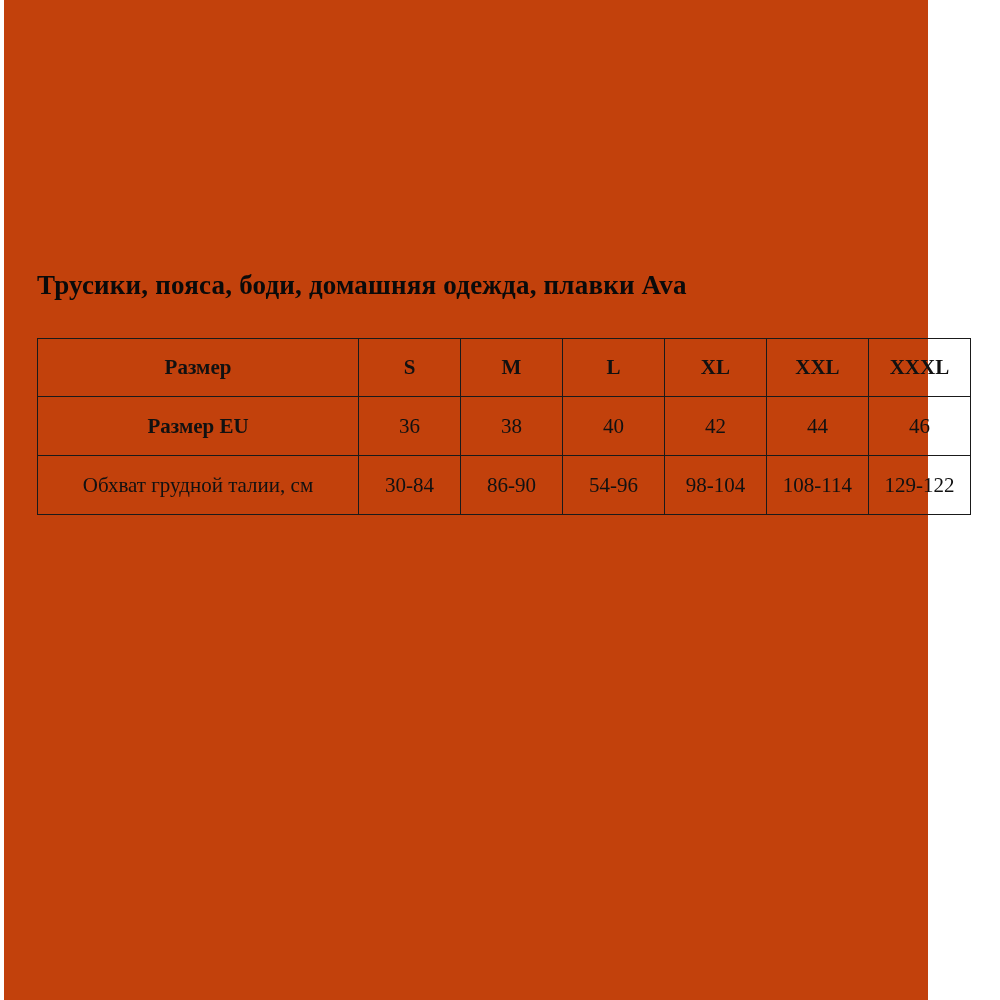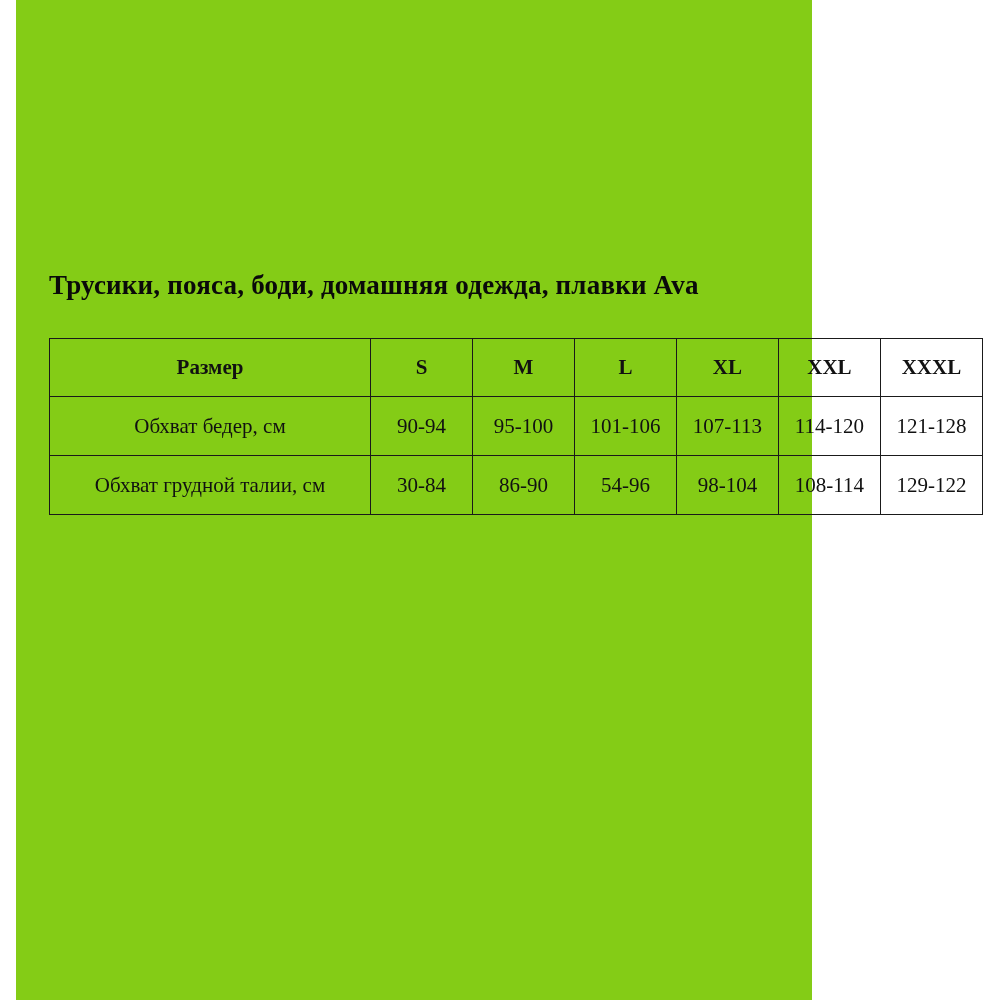--- a/index.html
+++ b/index.html
@@ -11,25 +11,25 @@
     width: 1000px;
     height: 1000px;
     font-family: "Liberation Serif", serif;
     color: #000000;
     position: relative;
     overflow: hidden;
   }
 
   .page {
     position: absolute;
-    left: 16px;
+    left: 4px;
     top: 0;
-    width: 796px;
+    width: 924px;
     height: 1000px;
-    background: #84cc16;
+    background: #c2410c;
   }
 
   .title {
     position: absolute;
     left: 33px;
     top: 270px;
     font-size: 27px;
     font-weight: bold;
     letter-spacing: 0.2px;
     white-space: nowrap;
@@ -92,27 +92,27 @@
       <tr>
         <td class="label-cell bold-cell">Размер</td>
         <td class="bold-cell">S</td>
         <td class="bold-cell">M</td>
         <td class="bold-cell">L</td>
         <td class="bold-cell">XL</td>
         <td class="bold-cell">XXL</td>
         <td class="bold-cell">XXXL</td>
       </tr>
       <tr>
-        <td class="label-cell">Обхват бедер, см</td>
-        <td>90-94</td>
-        <td>95-100</td>
-        <td>101-106</td>
-        <td>107-113</td>
-        <td>114-120</td>
-        <td>121-128</td>
+        <td class="label-cell bold-cell">Размер EU</td>
+        <td>36</td>
+        <td>38</td>
+        <td>40</td>
+        <td>42</td>
+        <td>44</td>
+        <td>46</td>
       </tr>
       <tr>
         <td class="label-cell">Обхват грудной талии, см</td>
         <td>30-84</td>
         <td>86-90</td>
         <td>54-96</td>
         <td>98-104</td>
         <td>108-114</td>
         <td>129-122</td>
       </tr>

